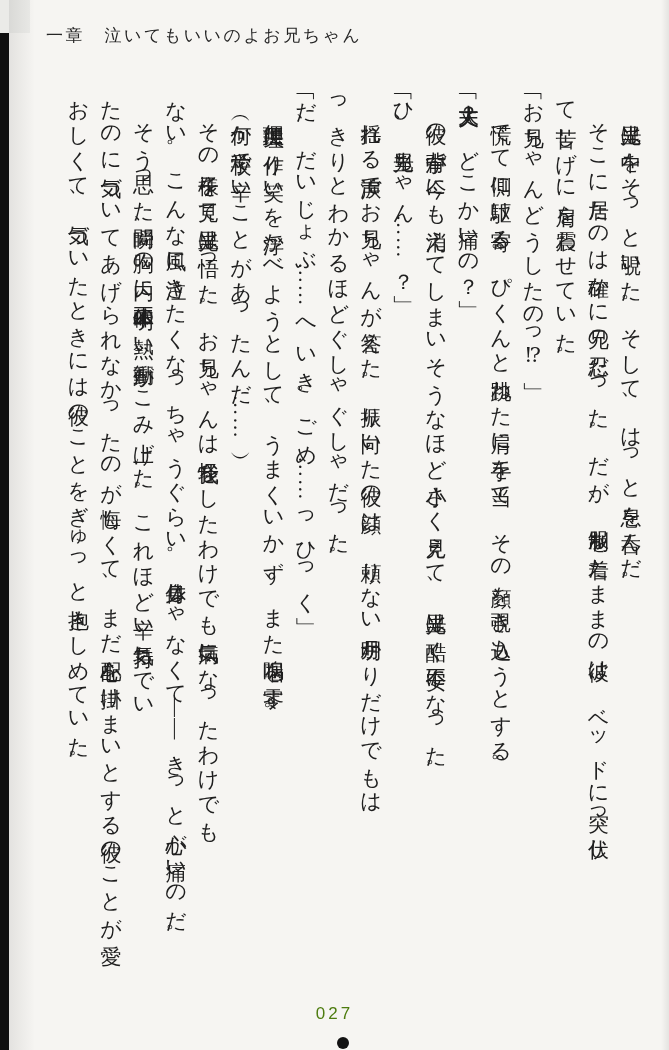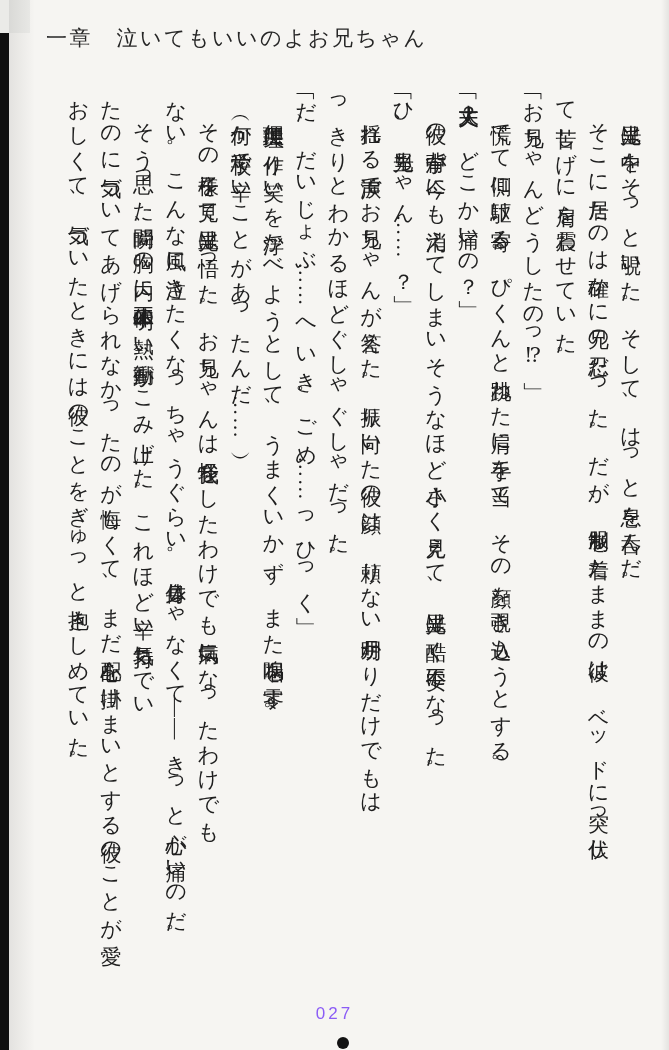--- a/index.html
+++ b/index.html
@@ -28,21 +28,21 @@
     background: linear-gradient(to right, rgba(60,60,60,0.10), rgba(0,0,0,0));
   }
   .right-shade {
     position: absolute; right: 0; top: 0;
     width: 8px; height: 100%;
     background: linear-gradient(to left, rgba(0,0,0,0.07), rgba(0,0,0,0));
   }
 
   .chapter-header {
     position: absolute; top: 24px; left: 46px;
-    font-size: 21px; color: #262626;
+    font-size: 17px; color: #262626;
     letter-spacing: 2.5px;
     white-space: nowrap;
   }
 
   .text-body {
     position: absolute; top: 86px; right: 28px;
     width: 586px; height: 896px;
     writing-mode: vertical-rl;
     text-orientation: mixed;
     font-size: 21px;
@@ -55,21 +55,21 @@
     letter-spacing: 1.4px;   
     white-space: nowrap;
   }
   .text-body .col.indent { text-indent: 22px; }
 
   .page-number {
     position: absolute; top: 1004px; left: 0;
     width: 100%; text-align: center;
     font-family: "Liberation Sans", "DejaVu Sans", sans-serif;
     font-size: 17px; font-weight: 400;
-    color: #8b5cf6; letter-spacing: 3px;
+    color: #4d7c0f; letter-spacing: 3px;
   }
   .section-end-dot {
     position: absolute; top: 1037px; left: 337px;
     width: 12px; height: 12px;
     border-radius: 50%;
     background: #121212;
   }
 </style>
 </head>
 <body>

